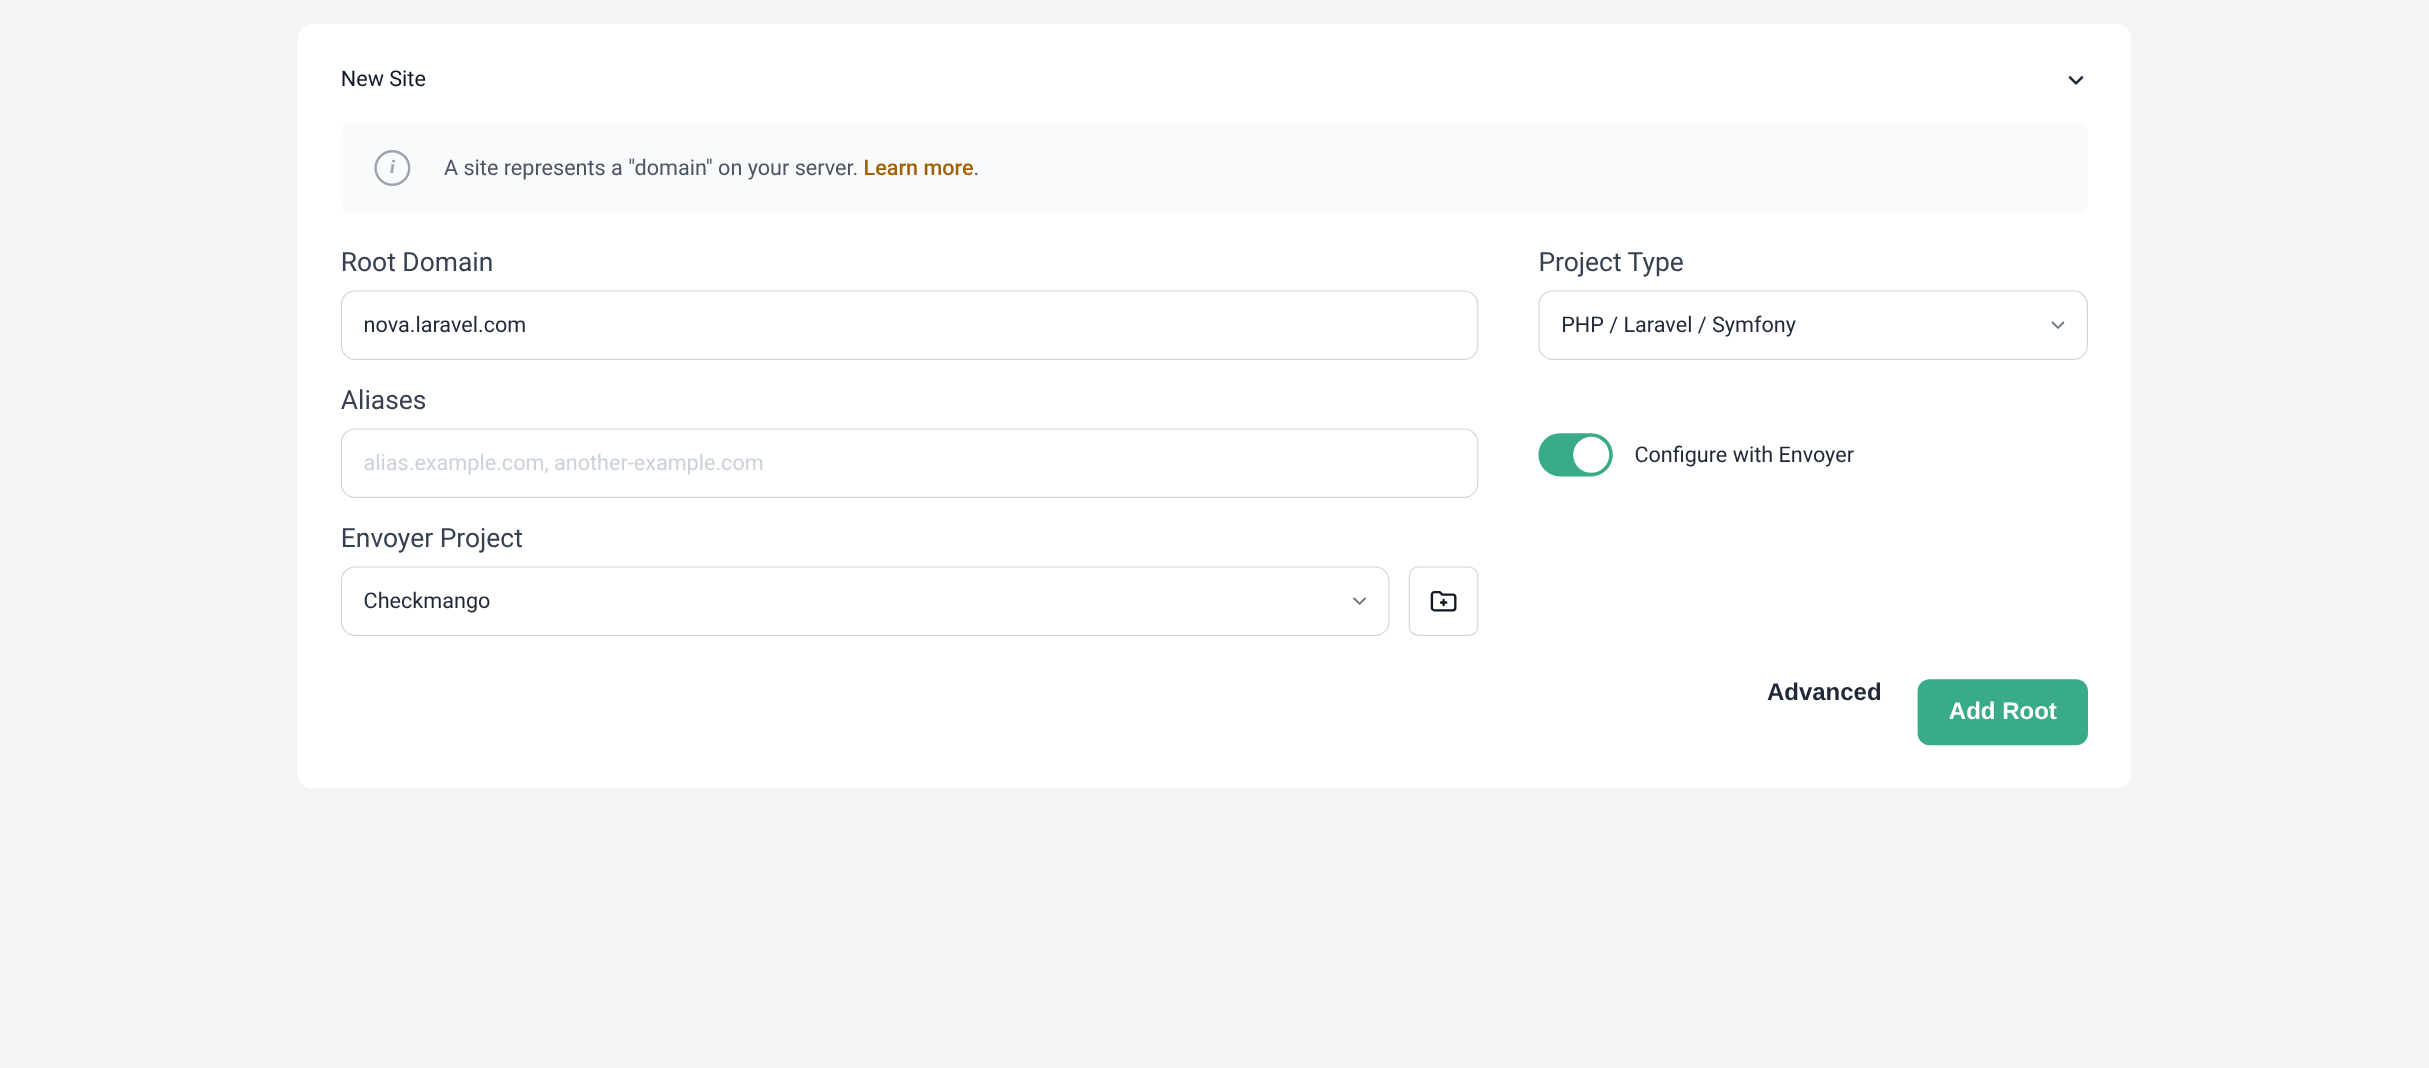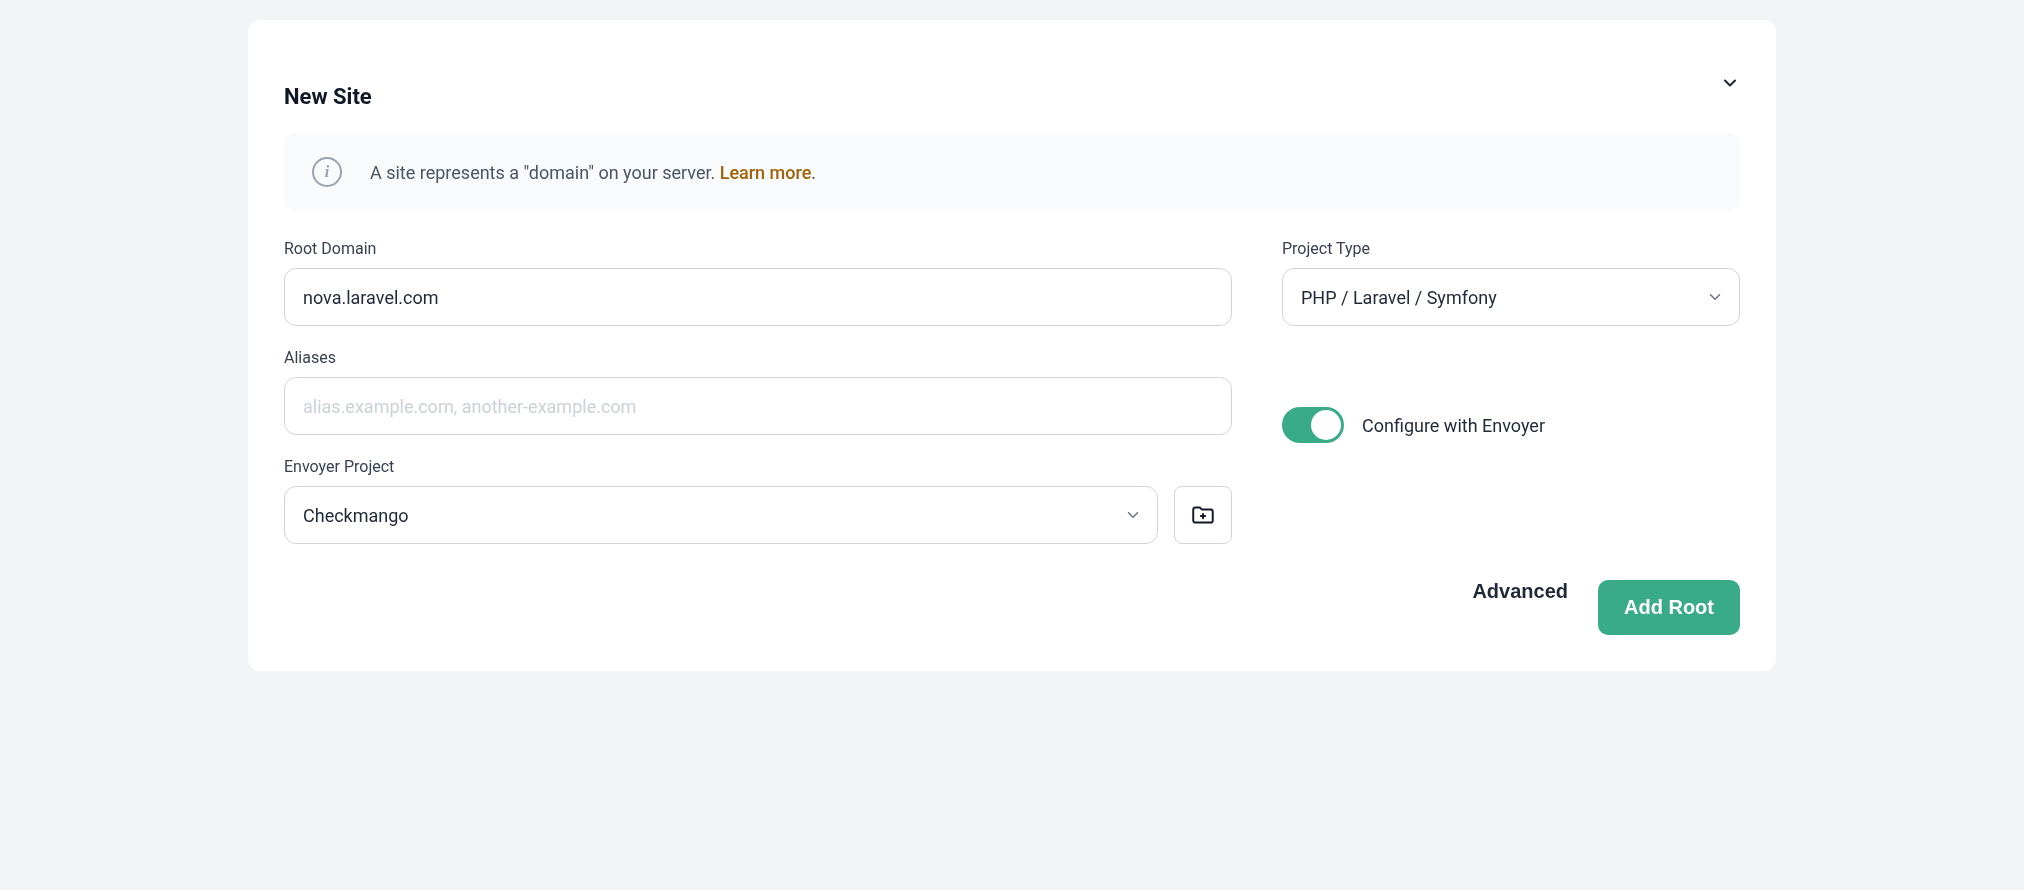--- a/index.html
+++ b/index.html
@@ -16,24 +16,23 @@
       max-width: 1528px;
       margin: 0 auto;
     }
     .card-header {
       display: flex;
       justify-content: space-between;
       align-items: center;
       margin-bottom: 24px;
     }
     .card-title {
-      font-size: 22px;
-      font-weight: 700;
+      font-size: 18px;
+      font-weight: 400;
       color: #111827;
-      margin-top: 28px;
     }
     .chevron-icon {
       width: 20px;
       height: 20px;
       color: #1f2937;
     }
     .info-banner {
       background: #f9fafb;
       border-radius: 10px;
       padding: 24px 28px;
@@ -82,21 +81,21 @@
       display: flex;
       flex-direction: column;
       gap: 22px;
     }
     .field-group {
       display: flex;
       flex-direction: column;
       gap: 10px;
     }
     .field-label {
-      font-size: 16px;
+      font-size: 22px;
       color: #374151;
       font-weight: 400;
     }
     .text-input, .select-input {
       width: 100%;
       height: 58px;
       padding: 0 18px;
       font-size: 18px;
       border: 1px solid #d1d5db;
       border-radius: 12px;
@@ -144,21 +143,21 @@
     }
     .folder-icon {
       width: 26px;
       height: 26px;
       color: #111827;
     }
     .toggle-row {
       display: flex;
       align-items: center;
       gap: 18px;
-      margin-top: 59px;
+      margin-top: 39px;
     }
     .toggle {
       width: 62px;
       height: 36px;
       background: #3aab89;
       border-radius: 18px;
       position: relative;
       cursor: pointer;
     }
     .toggle-knob {

